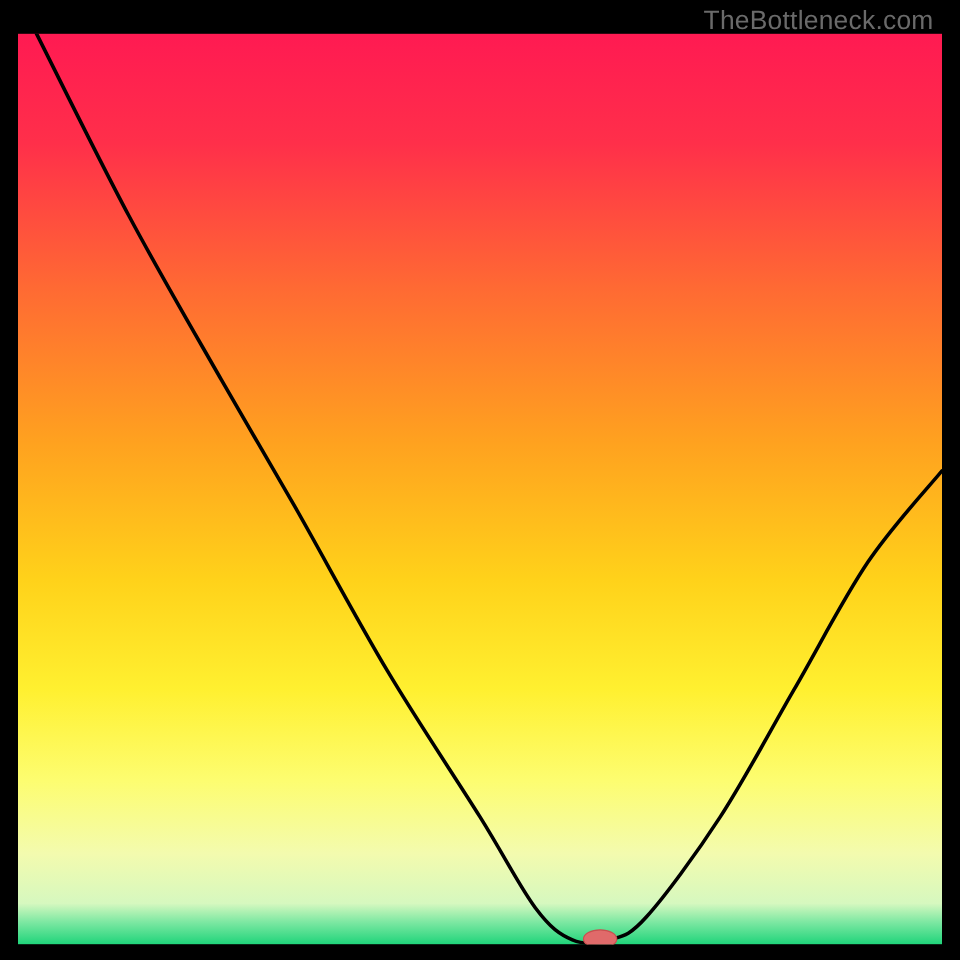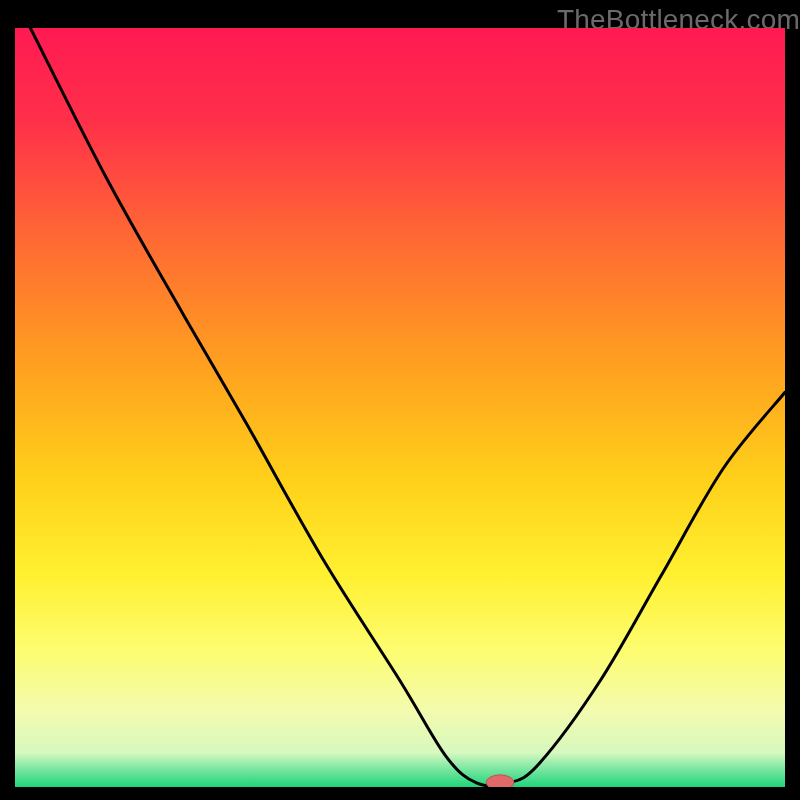--- a/index.html
+++ b/index.html
@@ -13,23 +13,23 @@
   }
   .frame {
     position: relative;
     width: 800px;
     height: 800px;
     background: #000;
   }
   .attribution {
     position: absolute;
     top: 4px;
-    right: 0;
+    right: 22px;
     color: #6a6a6a;
-    font-size: 28px;
+    font-size: 22px;
     font-weight: 500;
     letter-spacing: 0.2px;
   }
   svg {
     position: absolute;
     left: 15px;
     top: 28px;
     display: block;
   }
 </style>

